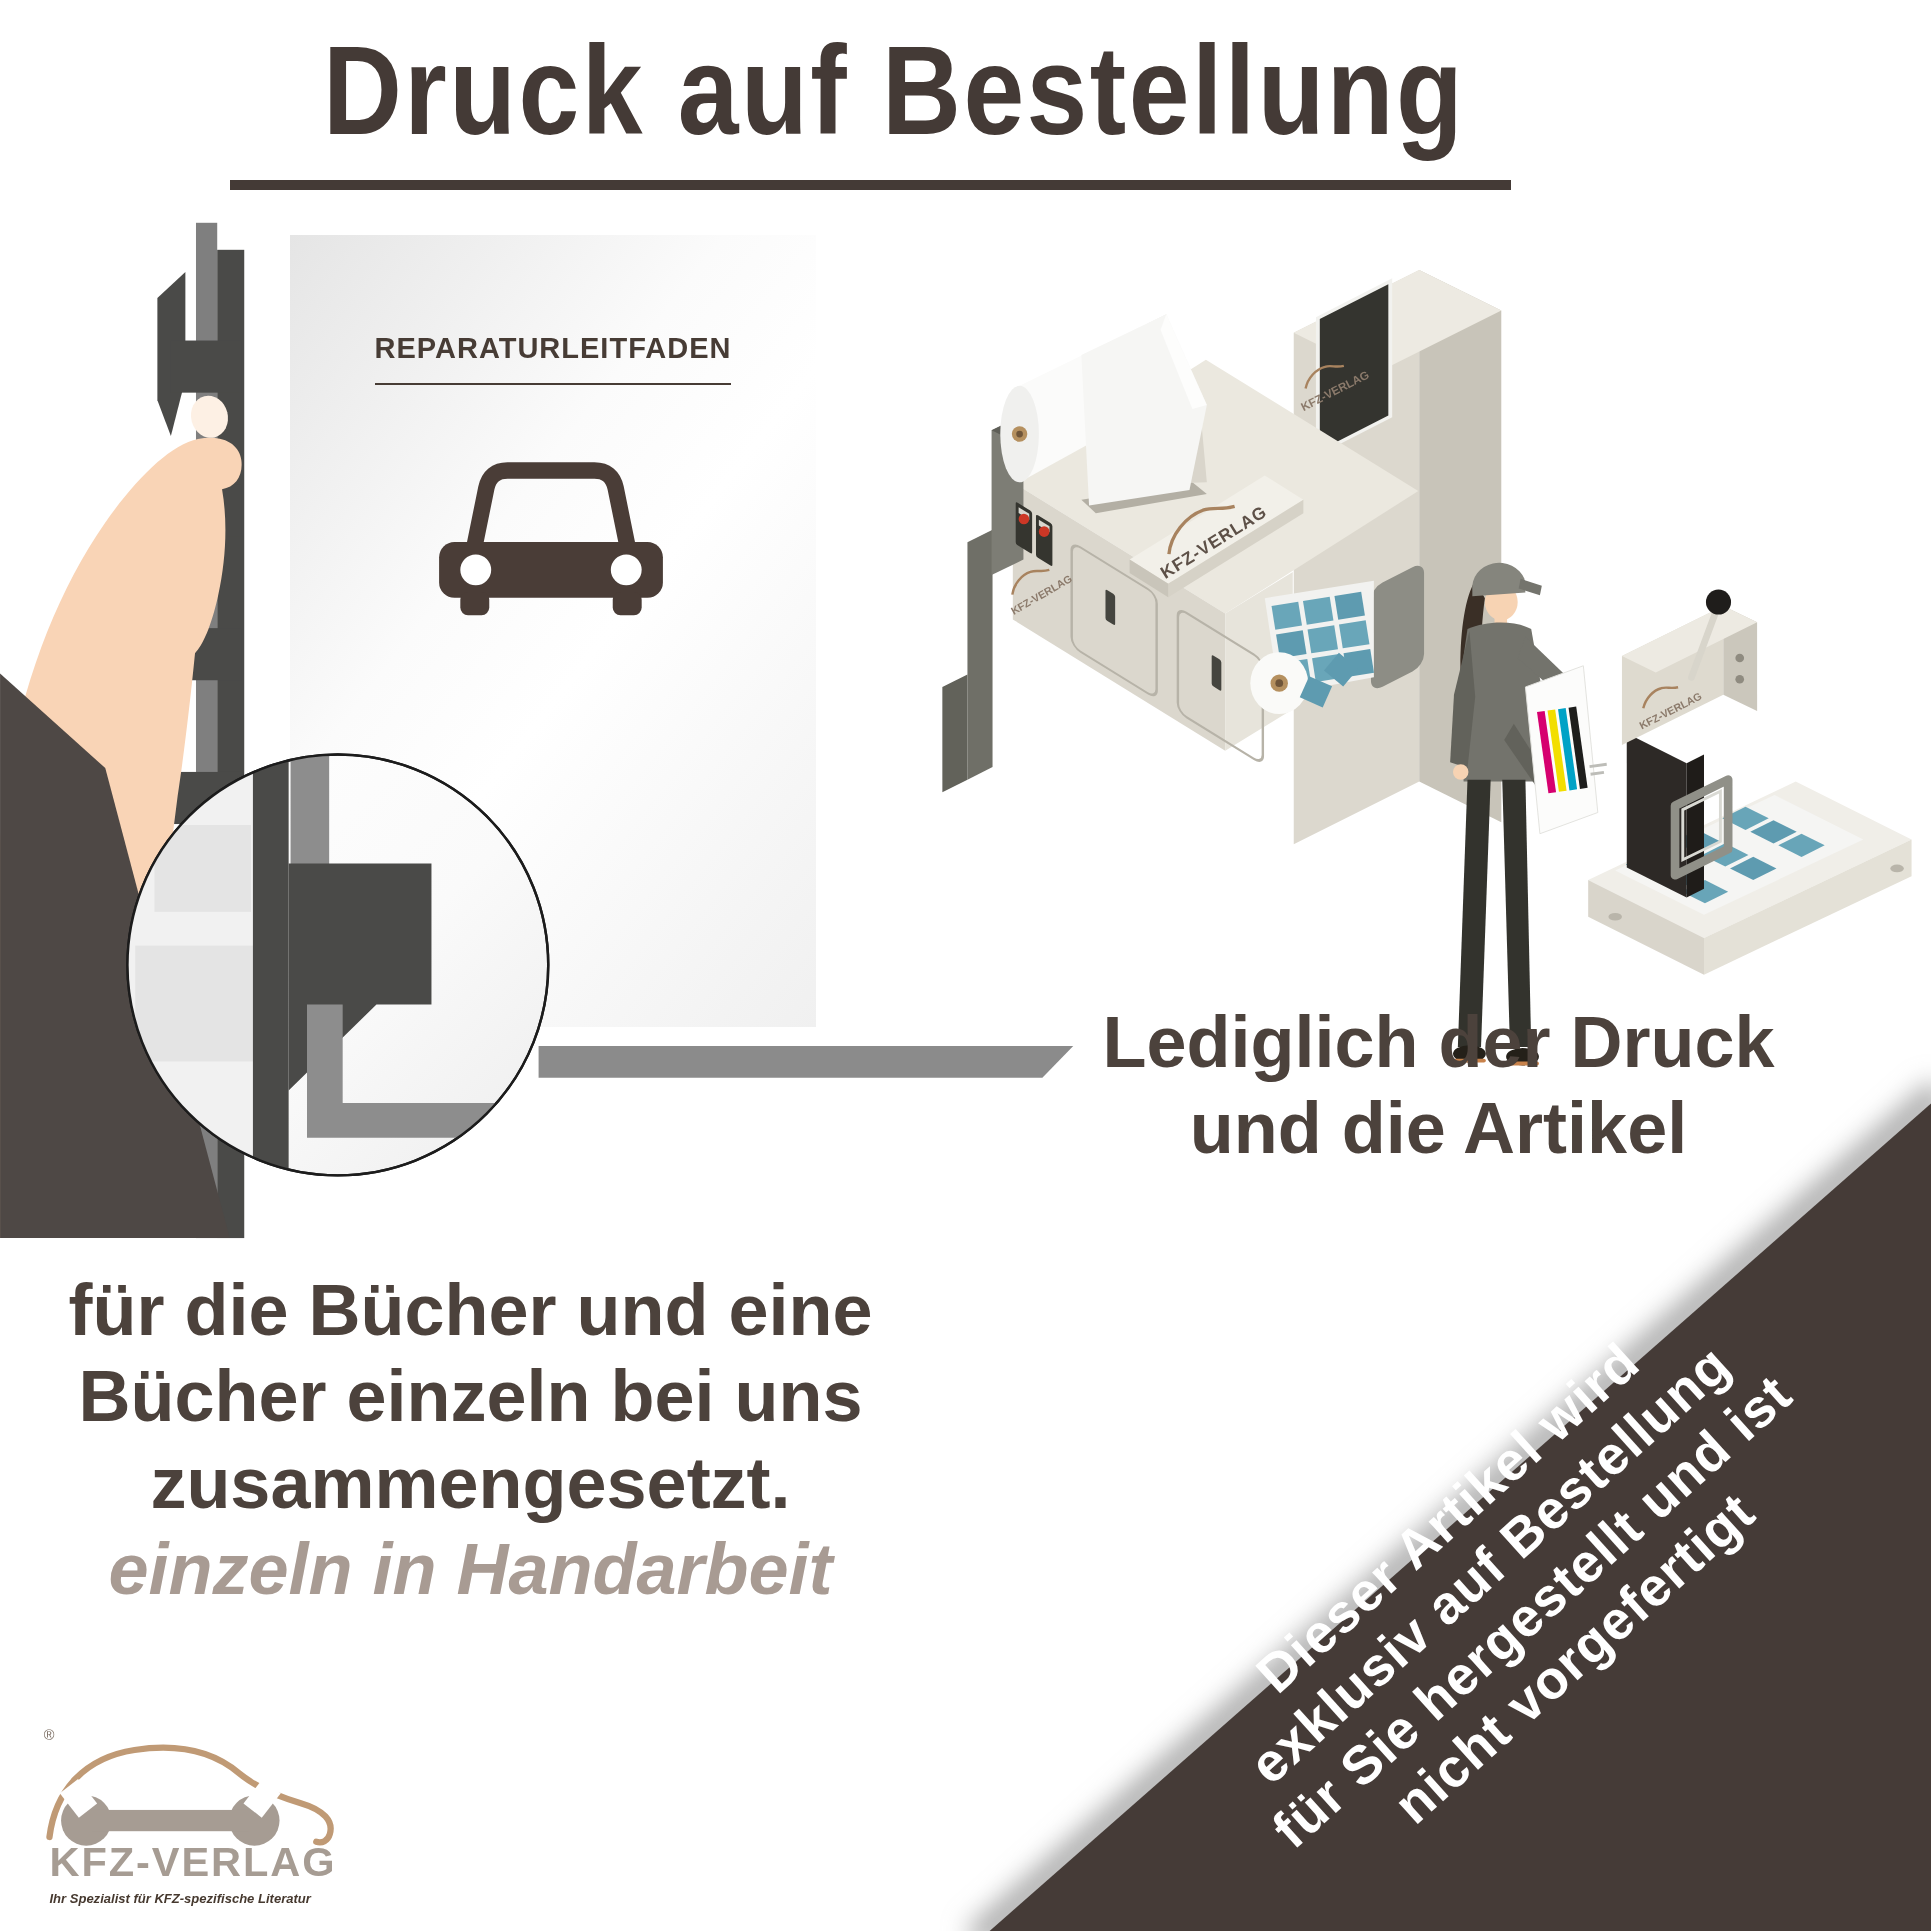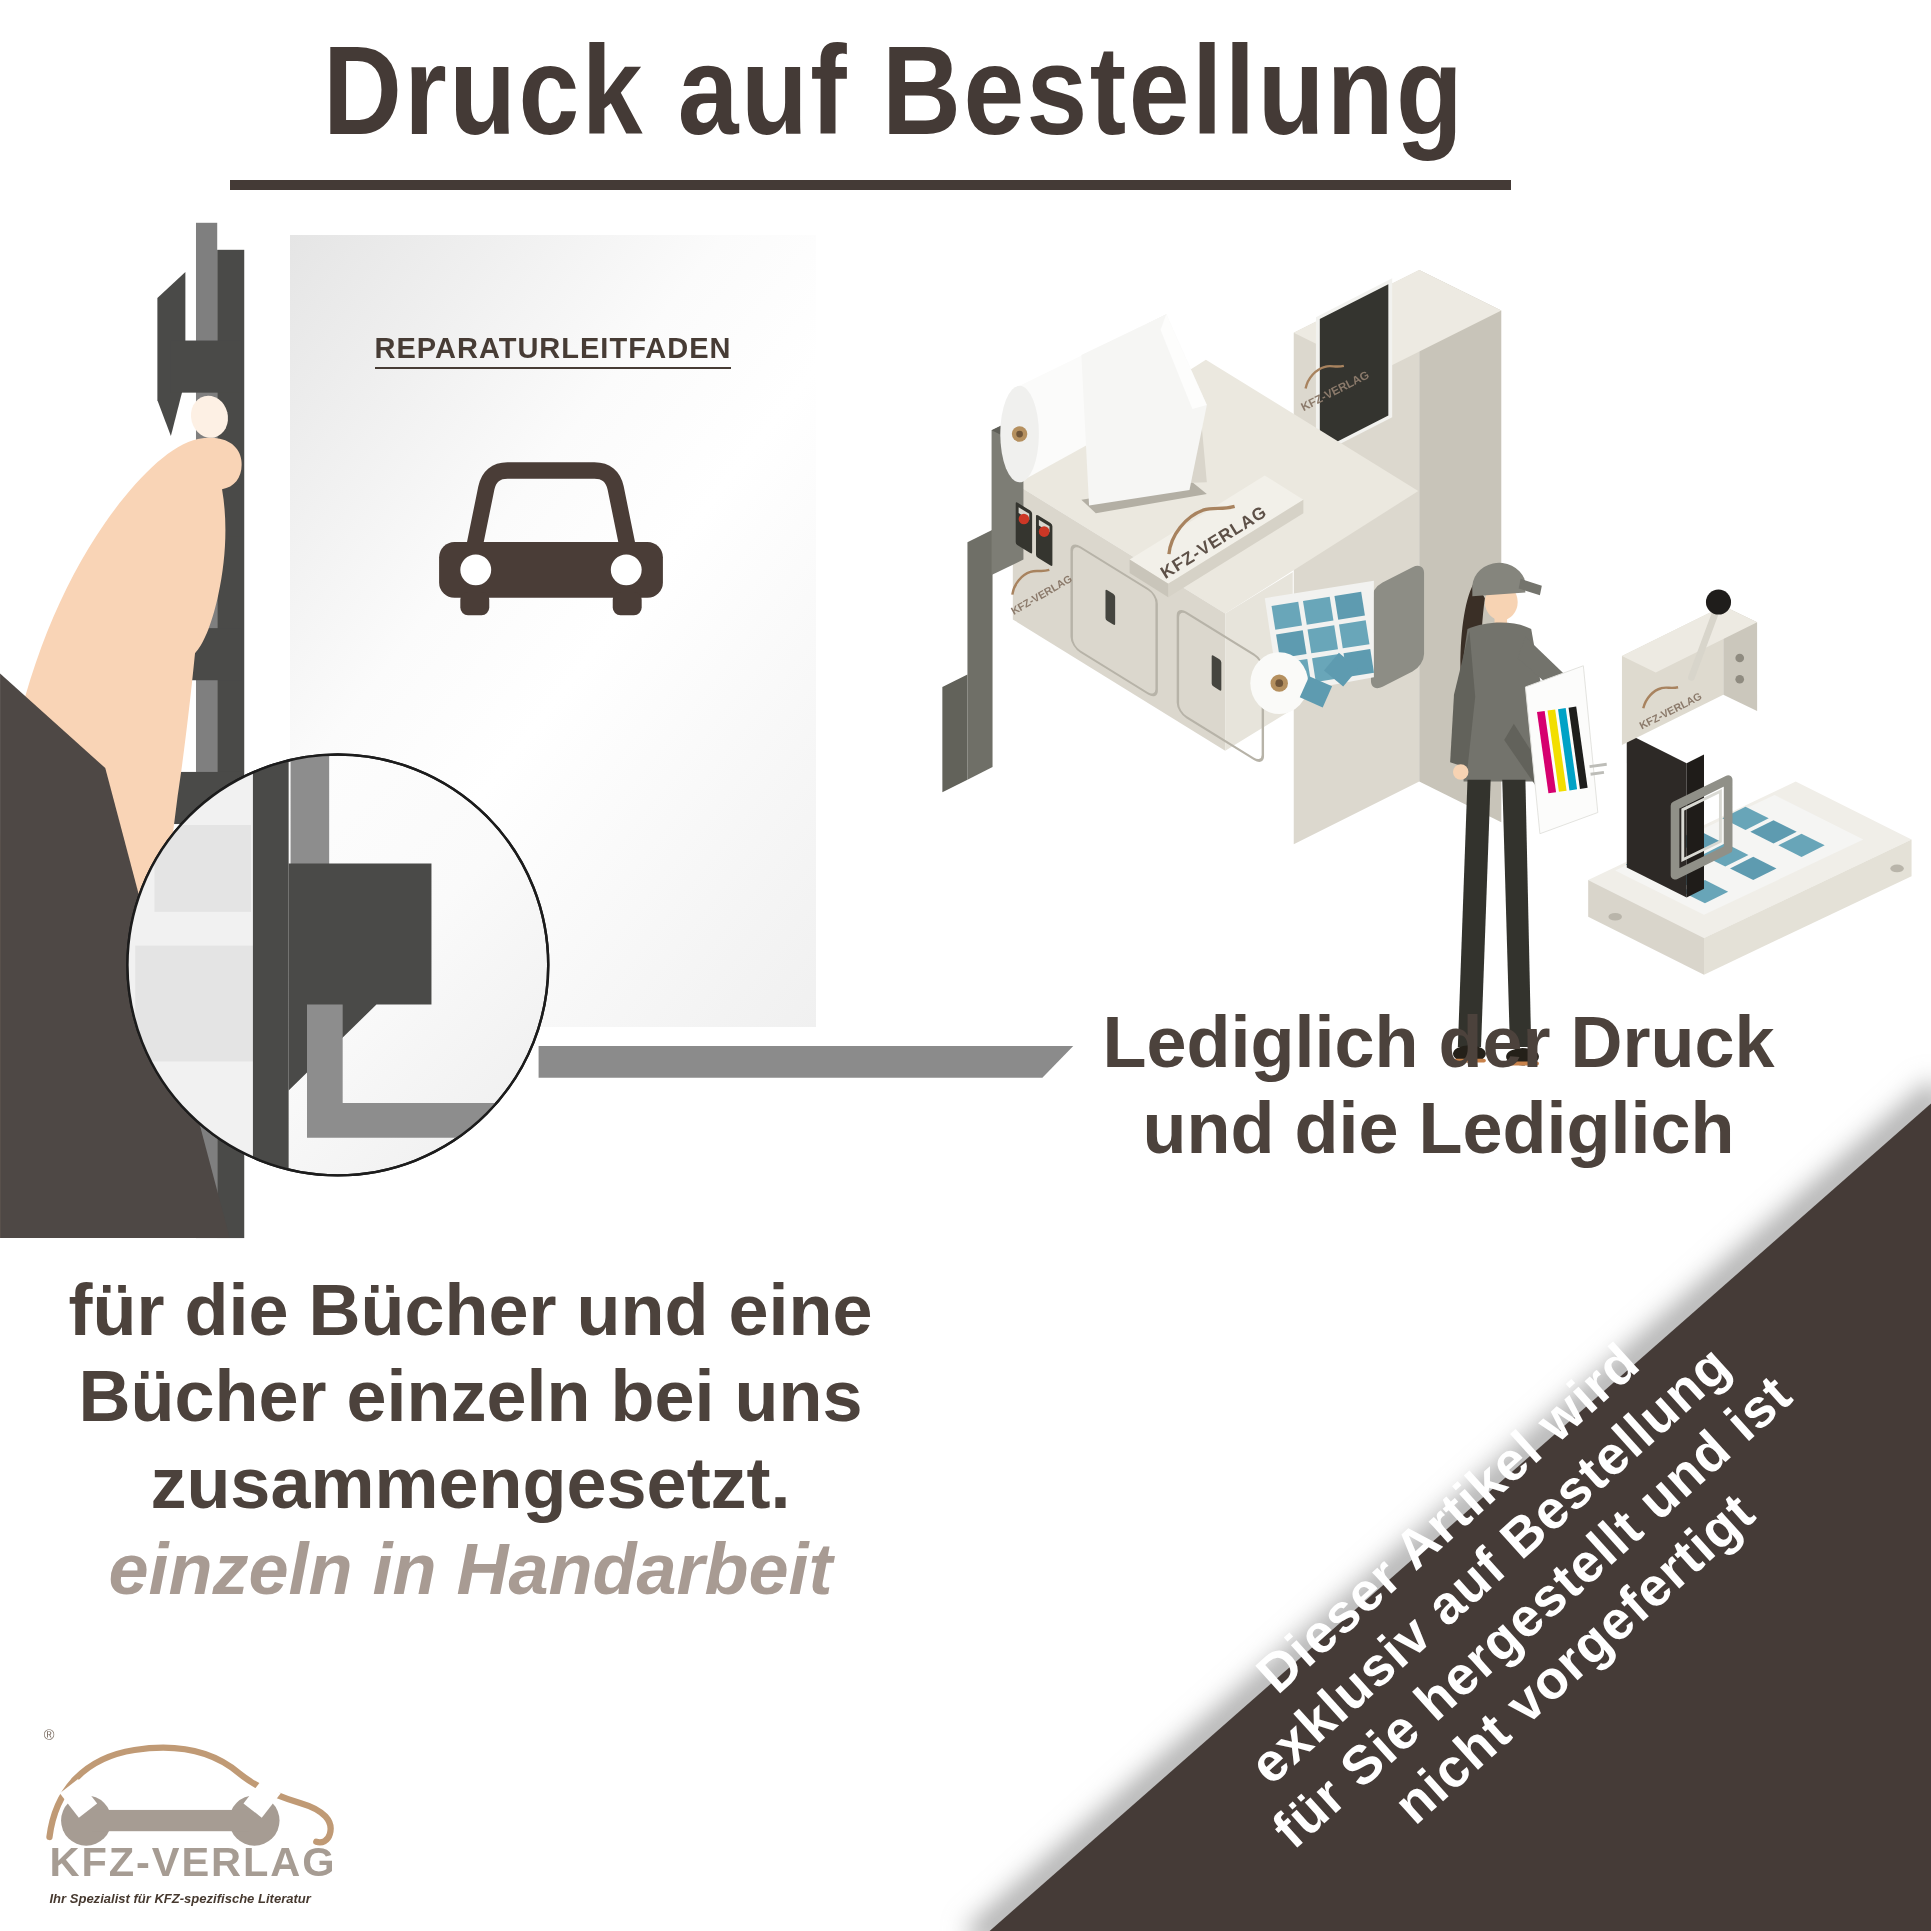--- a/index.html
+++ b/index.html
@@ -9,21 +9,21 @@
   .title-wrap{position:absolute;left:230px;top:27px;width:1281px;text-align:center;
               border-bottom:10.6px solid #443a36;padding-bottom:26px;}
   .title-text{display:inline-block;font-size:127px;font-weight:bold;color:#443a36;
               letter-spacing:2.9px;transform:scaleX(0.86);transform-origin:center;
               white-space:nowrap;line-height:1.0;}
   
   .cover{position:absolute;left:290px;top:235px;width:526px;height:792px;
          background:linear-gradient(128deg,#e5e5e5 0%,#fbfbfb 38%,#ffffff 55%,#f0f0f0 100%);}
   .cover-title-row{position:absolute;left:0;top:97px;width:100%;text-align:center;}
   .cover-title{display:inline-block;font-size:29px;font-weight:bold;color:#473c35;
-               letter-spacing:1px;border-bottom:2.9px solid #473c35;padding-bottom:2px;}
+               letter-spacing:1px;border-bottom:2.9px solid #473c35;padding-bottom:18px;}
   .car-icon{position:absolute;left:145px;top:222px;}
   
   .illu{position:absolute;}
   
   .caption{position:absolute;text-align:center;color:#4c423c;font-weight:bold;
            font-size:72px;line-height:1.2;}
   .caption .accent{font-style:italic;color:#a89b93;}
   
   .ribbon-svg{position:absolute;left:0;top:0;pointer-events:none;}
   .ribbon-text{position:absolute;left:980px;top:1395px;width:1062px;height:386px;
@@ -270,21 +270,21 @@
         <text x="0" y="9" text-anchor="middle" font-size="11" font-weight="bold" fill="#8b7a6b">KFZ-VERLAG</text>
       </g>
 
       <path d="M955,585 L1010,558 L1010,630 L955,657 Z" fill="none" stroke="#909088" stroke-width="9" stroke-linejoin="round"></path>
       <path d="M963,589 L1002,570 L1002,622 L963,641 Z" fill="none" stroke="#d9d9d3" stroke-width="3"></path>
     </g>
   </svg>
 
   <div class="caption" style="left:1091px;top:999px;width:695px;">
     <span class="line">Lediglich der Druck</span>
-    <span class="line">und die Lediglich</span>
+    <span class="line">und die Artikel</span>
   </div>
 
   <div class="caption" style="left:53px;top:1267px;width:835px;">
     <span class="line">für die Bücher und eine</span>
     <span class="line">Bücher einzeln bei uns</span>
     <span class="line">zusammengesetzt.</span>
     <span class="line accent">einzeln in Handarbeit</span>
   </div>
 
   <svg class="ribbon-svg" width="1931" height="1931" viewBox="0 0 2000 2000">

